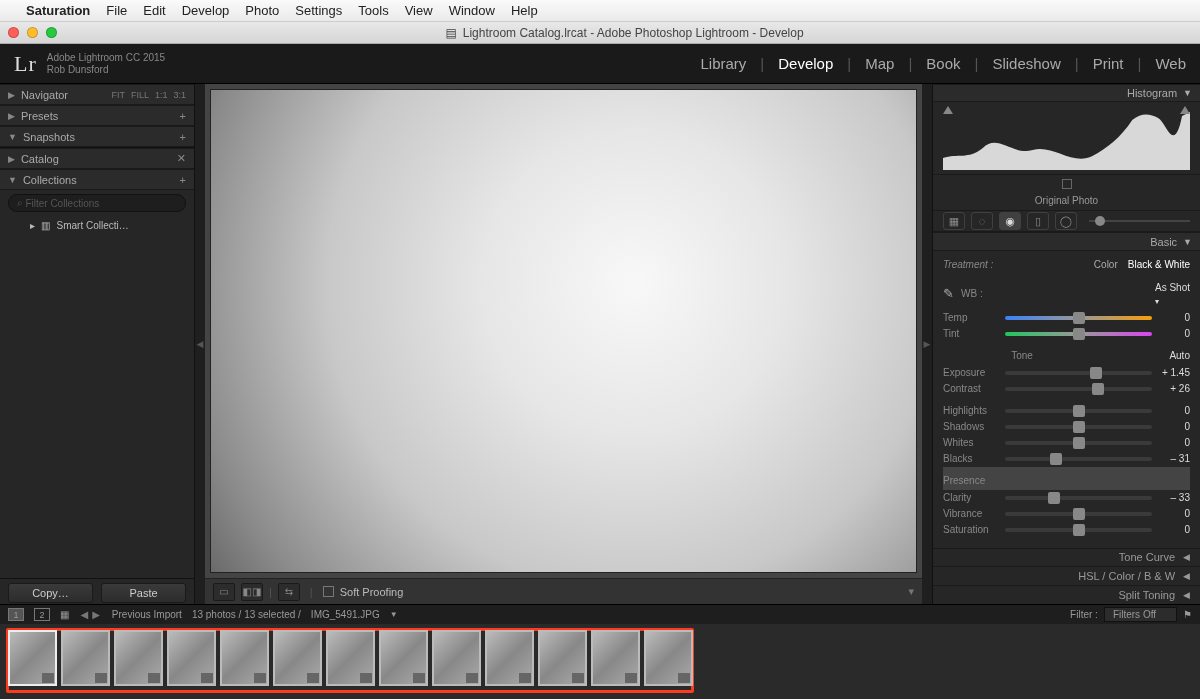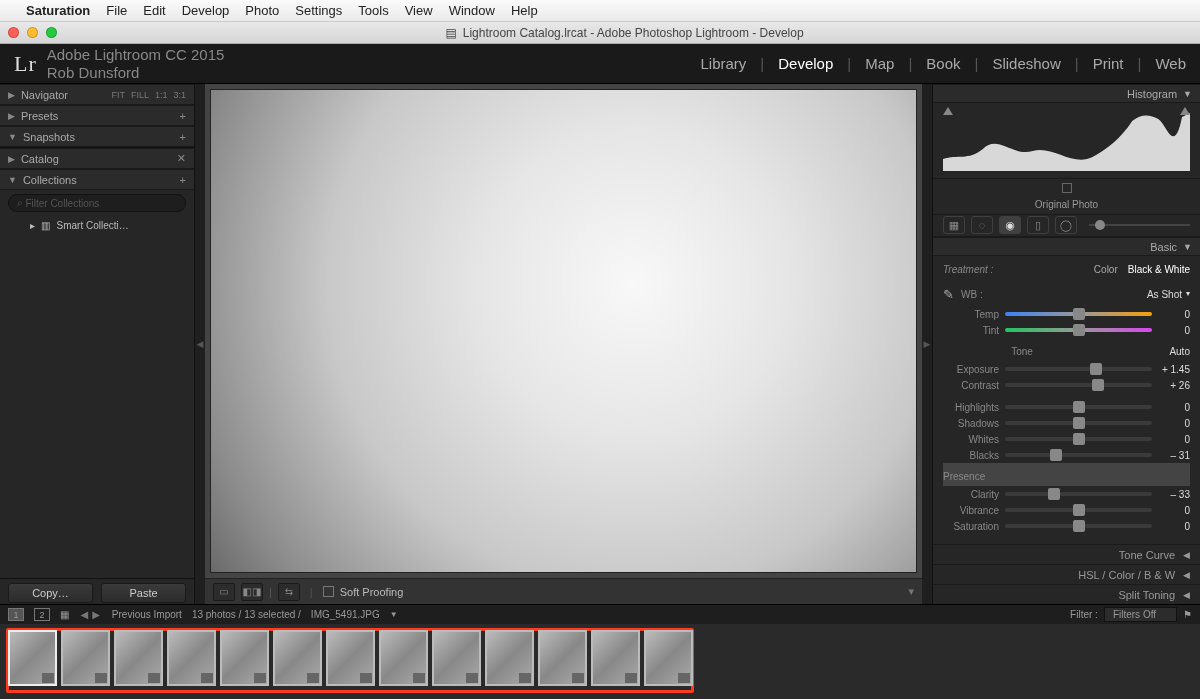--- a/index.html
+++ b/index.html
@@ -14,21 +14,21 @@
 
 .mac-titlebar { height: 22px; background: linear-gradient(#e8e8e8,#d6d6d6); display: flex; align-items: center; padding: 0 8px; border-bottom: 1px solid #aaa; color: #444; font-size: 12px; }
 .mac-traffic { display: flex; gap: 8px; }
 .mac-traffic .dot { width: 11px; height: 11px; border-radius: 50%; border: 0.5px solid rgba(0,0,0,.2); }
 .dot.red { background: #ff5f56; } .dot.yellow { background: #ffbd2e; } .dot.green { background: #27c93f; }
 .mac-titlebar .title { margin: 0 auto; display:flex; align-items:center; gap:6px;}
 
 
 .header-bar { height: 40px; background: #1a1a1a; display: flex; align-items: center; padding: 0 14px; border-bottom: 1px solid #000; }
 .logo { font-family: serif; font-size: 22px; color: #ddd; letter-spacing:1px; }
-.id-block { margin-left: 10px; font-size: 15px; color: #888; line-height: 1.2; }
+.id-block { margin-left: 10px; font-size: 10px; color: #888; line-height: 1.2; }
 .modules { margin-left: auto; display: flex; align-items: flex-end; gap: 14px; font-size: 15px; color: #aaa; }
 .modules .sep { color: #555; }
 .modules span { cursor: pointer; }
 .modules .active { color: #fff; font-weight: 500; }
 
 .workspace { position: absolute; top: 84px; bottom: 95px; left: 0; right: 0; display: flex; }
 
 
 .panel-col { background: #262626; display: flex; flex-direction: column; }
 .panel-left { width: 195px; border-right: 1px solid #111; }
@@ -68,23 +68,23 @@
 
 
 .basic-body { padding: 6px 10px 10px; font-size: 10px; color:#aaa; }
 .treat-row{ display:flex; align-items:center; padding:2px 0 8px;}
 .treat-row .lab{ color:#888;font-style:italic;}
 .treat-row .opts{ margin-left:auto; display:flex; gap:10px;}
 .treat-row .opts .on{ color:#fff;}
 .wb-row{ display:flex; align-items:center; padding:4px 0;}
 .eyedrop{ width:18px; font-size:13px;}
 .wb-row .lab{ flex:0 0 26px; color:#888;}
-.wb-select{ margin-left:auto; display:flex; align-items:flex-start; gap:4px; color:#ddd;}
+.wb-select{ margin-left:auto; display:flex; align-items:flex-start; gap:4px; color:#ddd;flex-direction:column;}
 .slider-row{ display:flex; align-items:center; height:16px; gap:6px;}
-.slider-row .lab{ width:56px; color:#888; text-align:right;}
+.slider-row .lab{ width:56px; color:#888; text-align:left;}
 .slider-row .track{ flex:1; height:4px; background:#3a3a3a; border-radius:2px; position:relative;}
 .slider-row.temp .track{ background:linear-gradient(90deg,#3b82f6,#999,#f59e0b);}
 .slider-row.tint .track{ background:linear-gradient(90deg,#22c55e,#999,#d946ef);}
 .slider-row .thumb{ position:absolute; top:-4px; width:12px; height:12px; background:#888; border-radius:2px; transform:translateX(-50%);}
 .slider-row .val{ width:32px; text-align:right; color:#ddd;}
 .section-lbl{ display:flex; padding:8px 0 4px; color:#888;}
 .section-lbl .auto{ margin-left:auto; color:#ddd; cursor:pointer;}
 .section-lbl.center{justify-content:center;}
 
 

